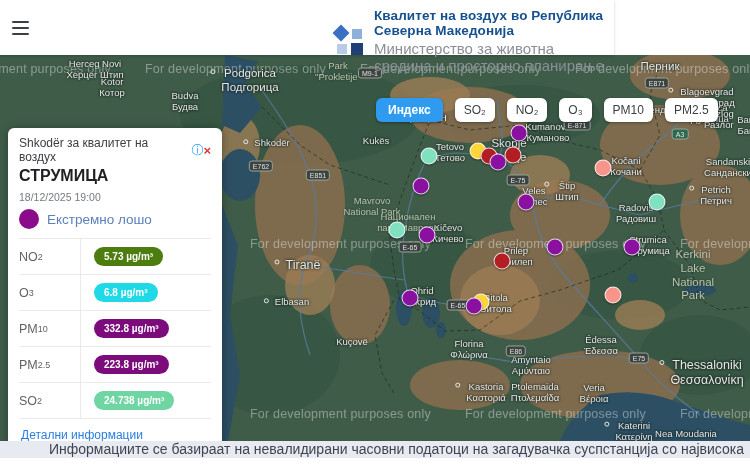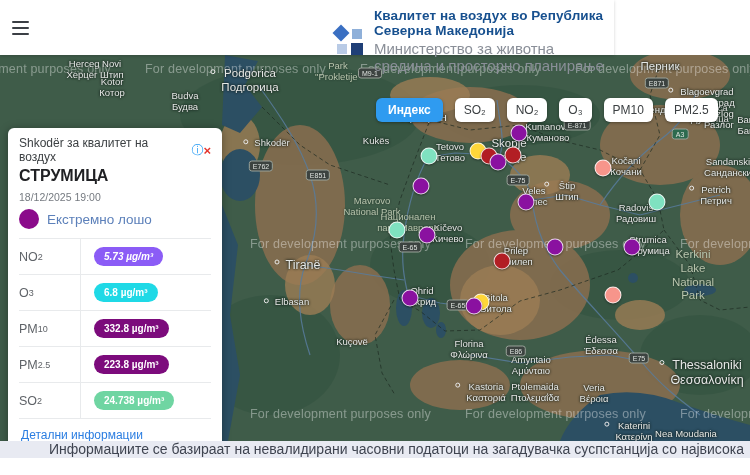--- a/index.html
+++ b/index.html
@@ -299,21 +299,21 @@
       <div class="p-station">СТРУМИЦА</div>
       <div class="p-date">18/12/2025 19:00</div>
       <div class="p-status">
         <span class="circ" id="status-circ" style="background: rgb(139, 11, 139);"></span>
         <span class="stxt">Екстремно лошо</span>
       </div>
       <div class="m-table" id="m-table">
           <div class="m-row">
             <div class="m-name">NO<sub>2</sub></div>
             <div class="m-val">
-              <span class="pill" style="background: #8b5cf6; font-style: italic;">5.73 µg/m³</span>
+              <span class="pill" style="background: #4d7c0f;">5.73 µg/m³</span>
             </div>
           </div>
           <div class="m-row">
             <div class="m-name">O<sub>3</sub></div>
             <div class="m-val">
               <span class="pill" style="background: rgb(31, 217, 230);">6.8 µg/m³</span>
             </div>
           </div>
           <div class="m-row">
             <div class="m-name">PM<sub>10</sub></div>

